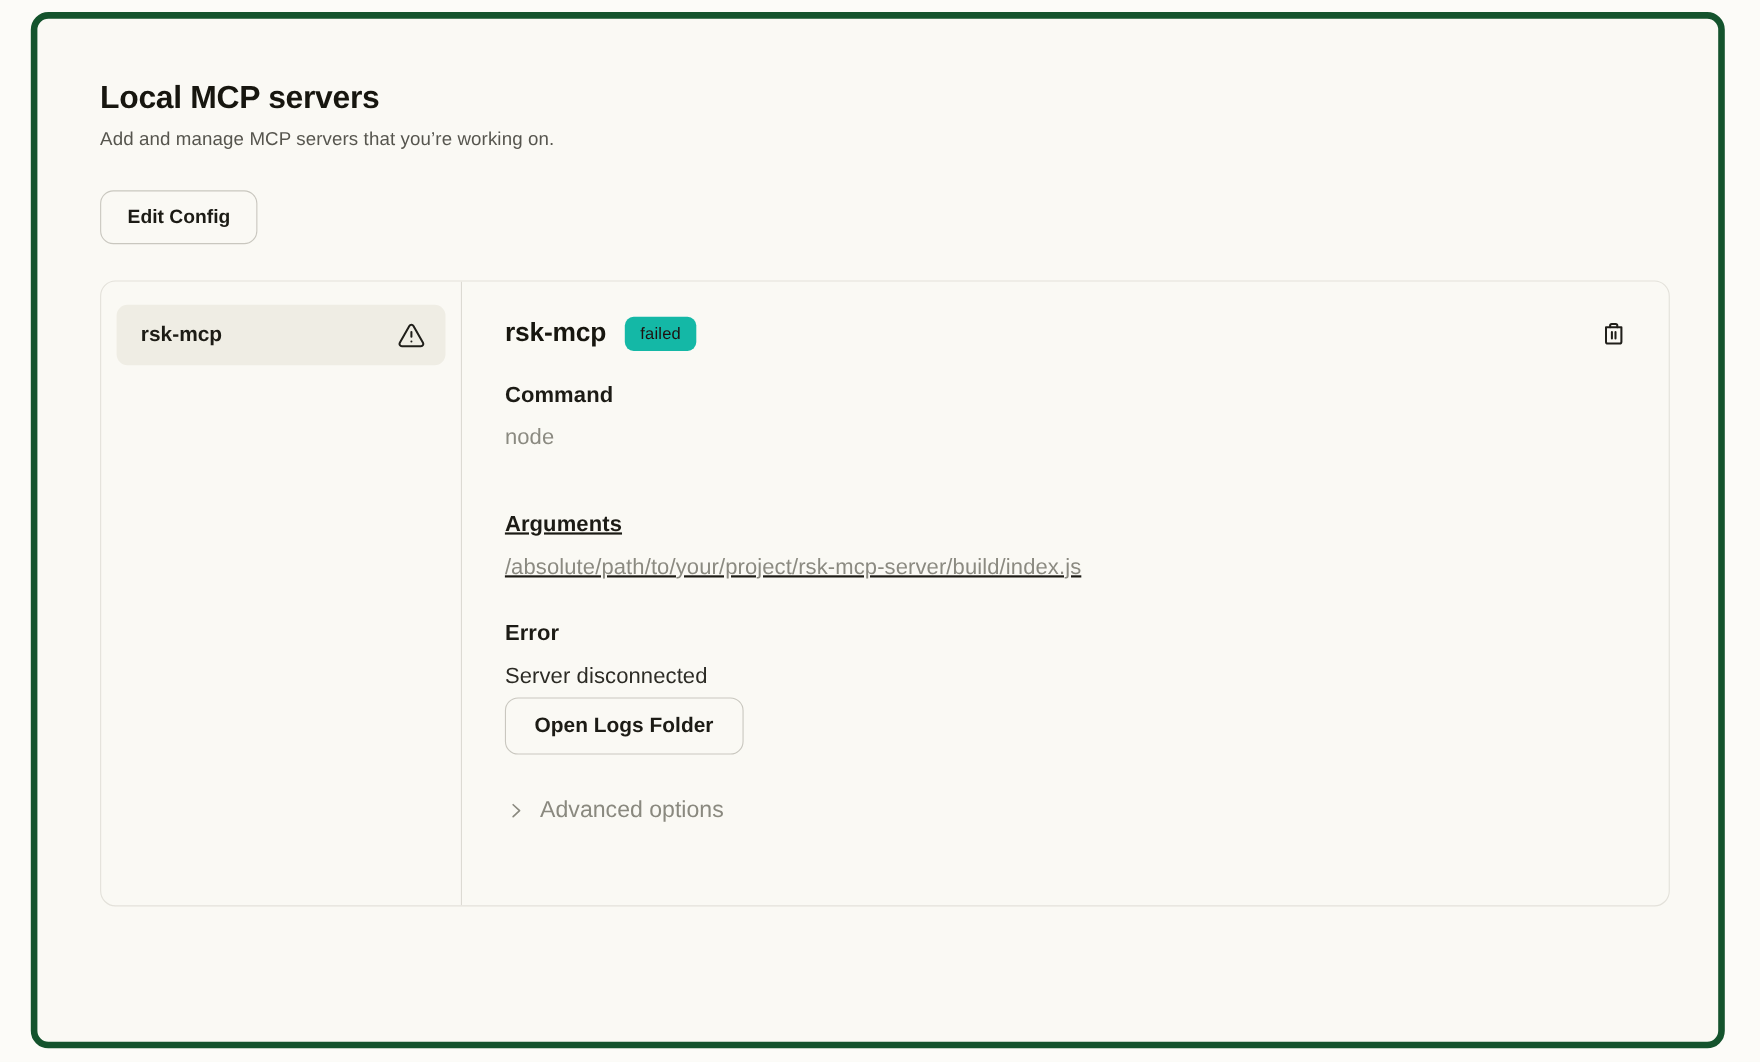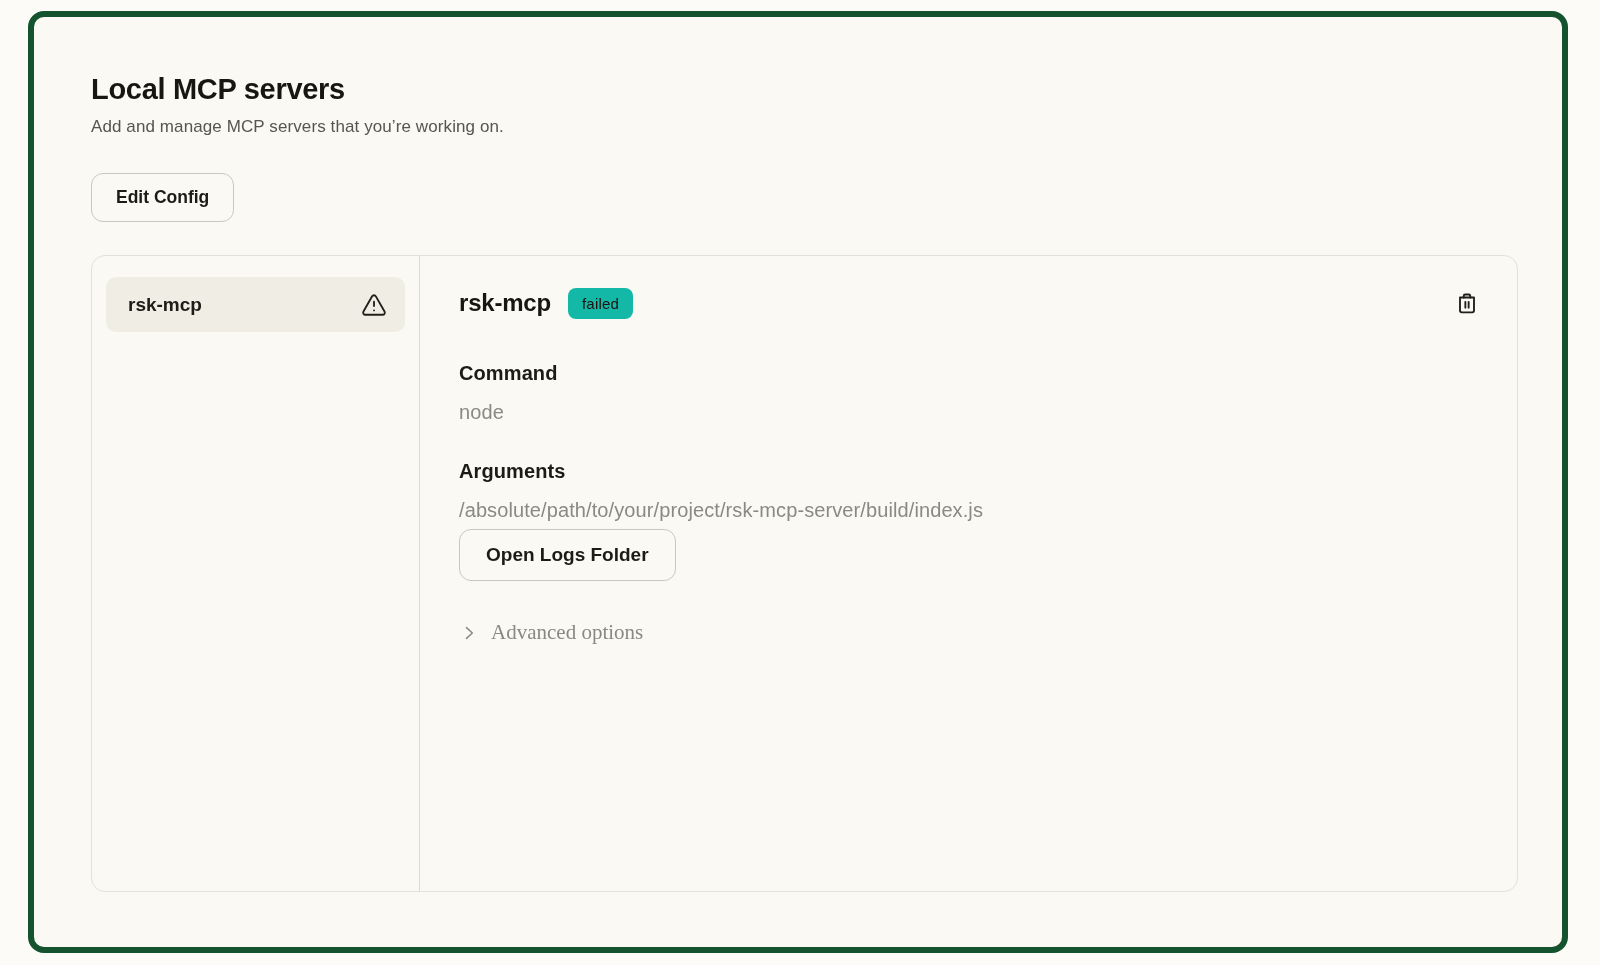--- a/index.html
+++ b/index.html
@@ -44,21 +44,21 @@
     cursor: pointer;
   }
   .edit-config-btn {
     margin-top: 36px;
     padding: 13px 24px;
     font-size: 17.5px;
   }
   .servers-panel {
     margin-top: 33px;
     width: 1427px;
-    height: 637px;
+    height: 569px;
     border: 1px solid #e3e1da;
     border-radius: 14px;
     display: flex;
     overflow: hidden;
   }
   .server-list {
     width: 328px;
     flex-shrink: 0;
     border-right: 1px solid #dcdad3;
     padding: 21px 14px;
@@ -121,39 +121,38 @@
     color: #1c1b15;
     letter-spacing: 0.1px;
   }
   .field-value {
     margin-top: 16px;
     font-size: 20px;
     letter-spacing: 0.1px;
   }
   .value-muted { color: #8b8a81; }
   .value-dark  { color: #2c2b25; }
-  .field-command   { margin-top: 43px; }
-  .field-arguments { margin-top: 36px; }
+  .field-command   { margin-top: 29px; }
+  .field-arguments { margin-top: 56px; text-decoration: underline; }
   .field-error     { margin-top: 37px; }
   .open-logs-btn {
     margin-top: 7px;
     padding: 14px 26px;
     font-size: 19px;
     border-radius: 12px;
   }
   .advanced-row {
     margin-top: 39px;
     display: flex;
     align-items: center;
     gap: 12px;
     color: #8a897f;
     font-size: 21px;
     cursor: pointer;
     width: fit-content;
-    font-family: Liberation Serif, serif;
   }
 </style>
 </head>
 <body>
 
 <div class="outer-card">
 
   <h1 class="page-title">Local MCP servers</h1>
   <div class="page-subtitle">Add and manage MCP servers that you’re working on.</div>
 
@@ -196,20 +195,24 @@
       <div class="field field-command">
         <div class="field-label">Command</div>
         <div class="field-value value-muted">node</div>
       </div>
 
       <div class="field field-arguments">
         <div class="field-label">Arguments</div>
         <div class="field-value value-muted">/absolute/path/to/your/project/rsk-mcp-server/build/index.js</div>
       </div>
 
+      <div class="field field-error">
+        <div class="field-label">Error</div>
+        <div class="field-value value-dark">Server disconnected</div>
+      </div>
 
       <button class="btn open-logs-btn">Open Logs Folder</button>
 
       <div class="advanced-row">
         <span class="icon">
           <svg width="20" height="20" viewBox="0 0 24 24" fill="none" stroke="#8a897f" stroke-width="1.8" stroke-linecap="round" stroke-linejoin="round">
             <path d="m9 5.5 7 6.5-7 6.5"></path>
           </svg>
         </span>
         <span>Advanced options</span>

